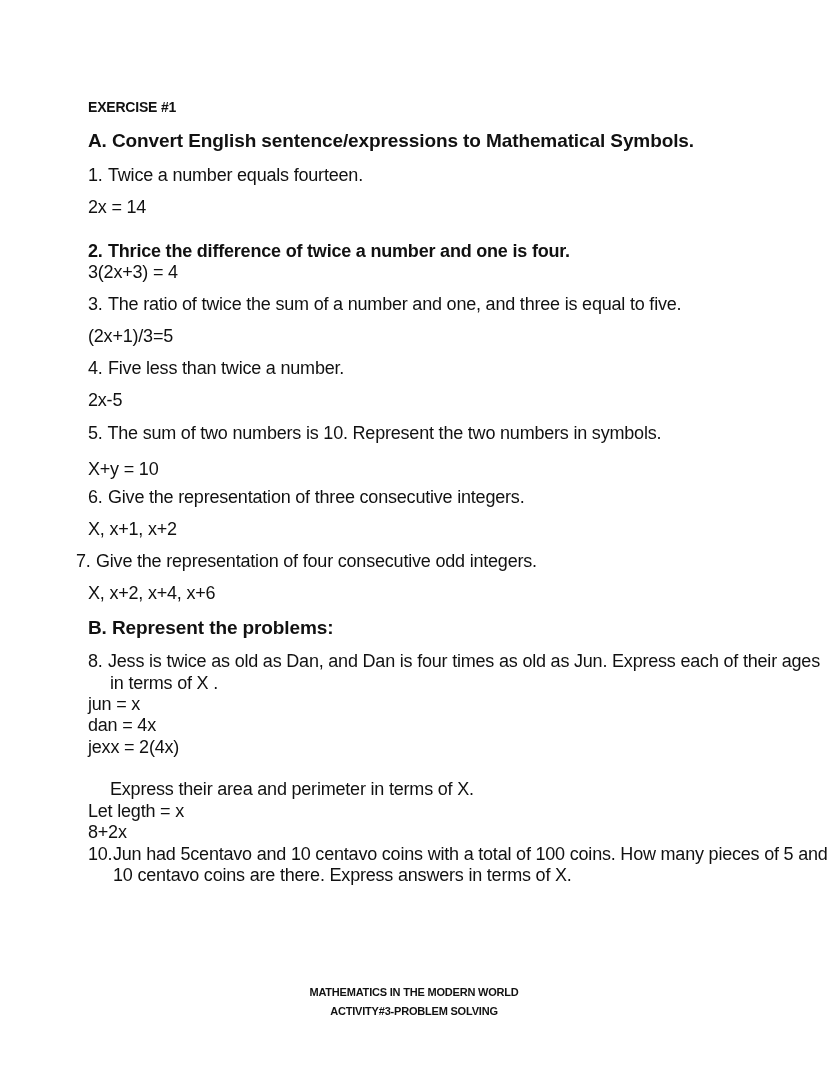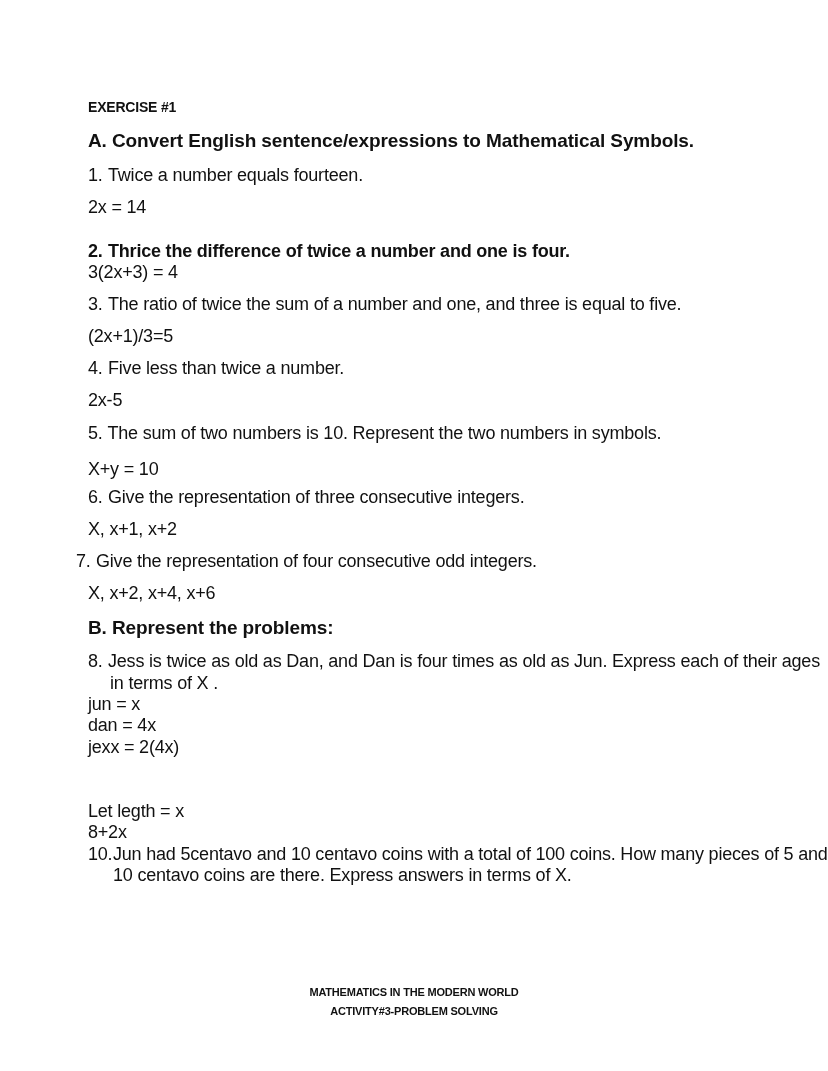--- a/index.html
+++ b/index.html
@@ -104,20 +104,21 @@
   <div class="abs section-heading" style="left:88px; top:617px;">B.  Represent the problems:</div>
 
   <div class="abs" style="left:88px; top:652px;">
     <span class="num">8.</span><span>Jess is twice as old as Dan, and Dan is four times as old as Jun. Express each of their ages</span>
   </div>
   <div class="abs" style="left:110px; top:674px;">in terms of X .</div>
   <div class="abs" style="left:88px; top:695px;">jun = x</div>
   <div class="abs" style="left:88px; top:716px;">dan = 4x</div>
   <div class="abs" style="left:88px; top:738px;">jexx = 2(4x)</div>
 
+  <div class="abs" style="left:110px; top:780px;">Express their area and perimeter in terms of  X.</div>
   <div class="abs" style="left:88px; top:802px;">Let legth = x</div>
   <div class="abs" style="left:88px; top:823px;">8+2x</div>
 
   <div class="abs" style="left:88px; top:845px;">
     <span class="num-wide">10.</span><span>Jun had 5centavo and 10 centavo coins with a total of 100 coins. How many pieces of 5 and</span>
   </div>
   <div class="abs" style="left:113px; top:866px;">10 centavo coins are there. Express answers in terms of X.</div>
 
   <div class="footer" style="top:983px;">MATHEMATICS IN THE MODERN WORLD</div>
   <div class="footer" style="top:1002px;">ACTIVITY#3-PROBLEM SOLVING</div>

